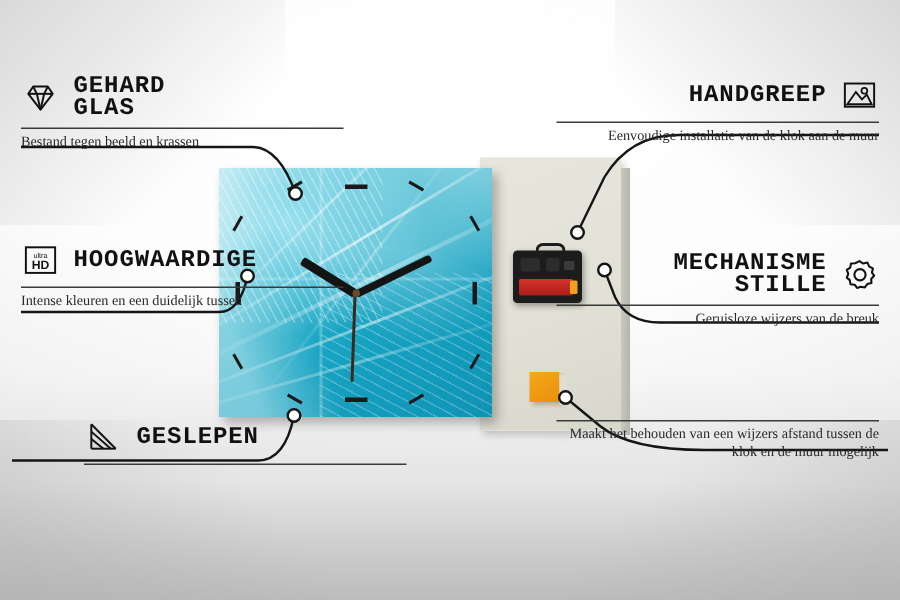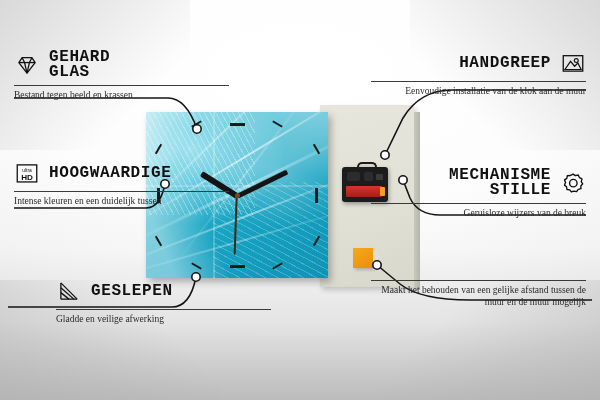--- a/index.html
+++ b/index.html
@@ -229,21 +229,20 @@
             <path d="M6,18 L16,26"></path>
           <path d="M6,6 L6,26"></path>
             <path d="M6,26 L26,26"></path>
         </g>
       </svg>
       <div class="title">
         <div>GESLEPEN</div>
       </div>
     </div>
     <div class="rule"></div>
-    <div class="desc">Gladde en veilige afwerking</div>
   </div>
 
   <div class="feat right" style="left:371px;top:50px;">
     <div class="head">
       <svg class="ic" viewBox="0 0 32 32">
         <rect x="4" y="7" width="24" height="19" fill="none" stroke="#111" stroke-width="1.6"></rect>
         <path d="M6,24 L13,14 L18,20 L22,16 L26,24 Z" fill="none" stroke="#111" stroke-width="1.5"></path>
         <circle cx="20" cy="13" r="2.4" fill="none" stroke="#111" stroke-width="1.4"></circle>
       </svg>
       <div class="title">
@@ -268,16 +267,16 @@
         <div>MECHANISME</div>
         <div>STILLE</div>
       </div>
     </div>
     <div class="rule"></div>
     <div class="desc">Geruisloze wijzers van de breuk</div>
   </div>
 
   <div class="feat right" style="left:371px;top:275px;">
     <div class="rule"></div>
-    <div class="desc">Maakt het behouden van een gelijke afstand tussen de muur en de muur mogelijk</div>
+    <div class="desc">Maakt het behouden van een wijzers afstand tussen de klok en de muur mogelijk</div>
   </div>
 
 </div>
 
 </body></html>

